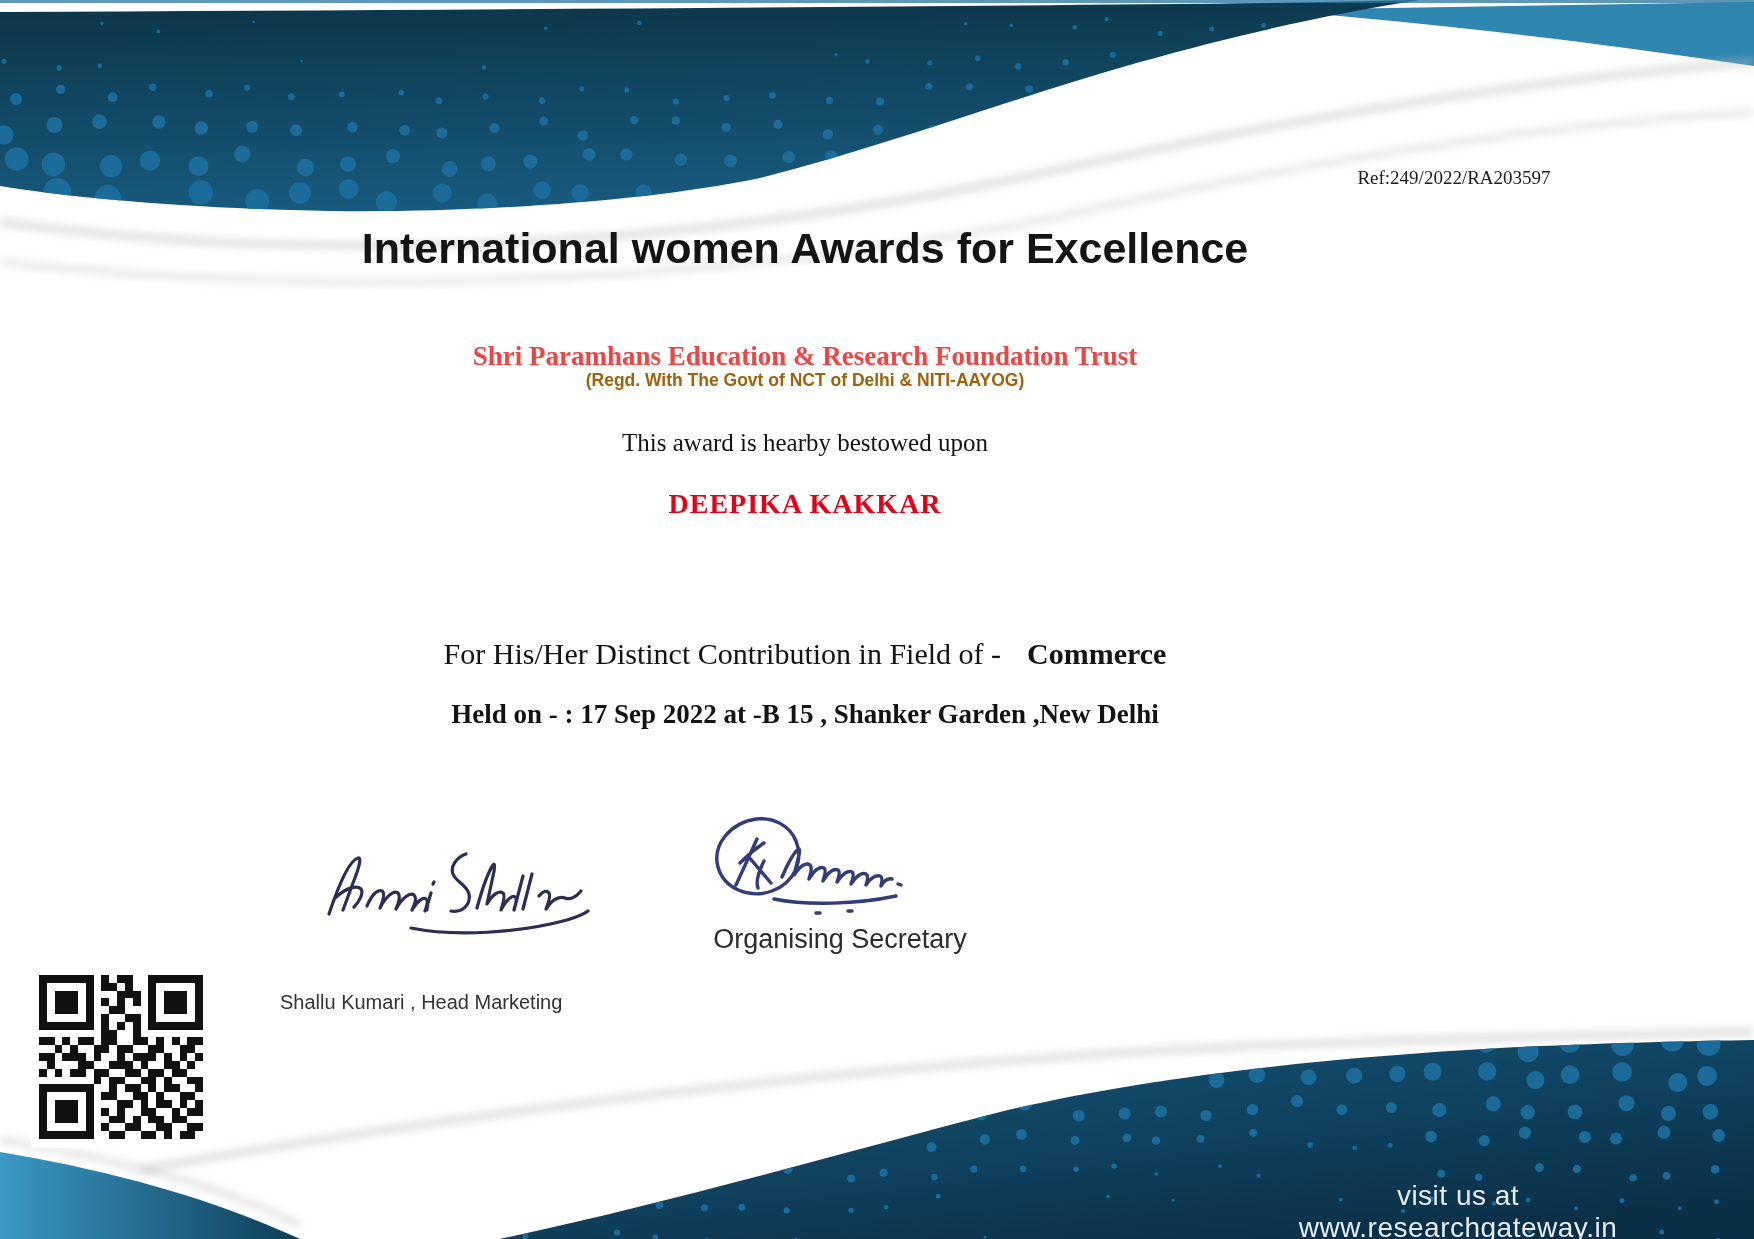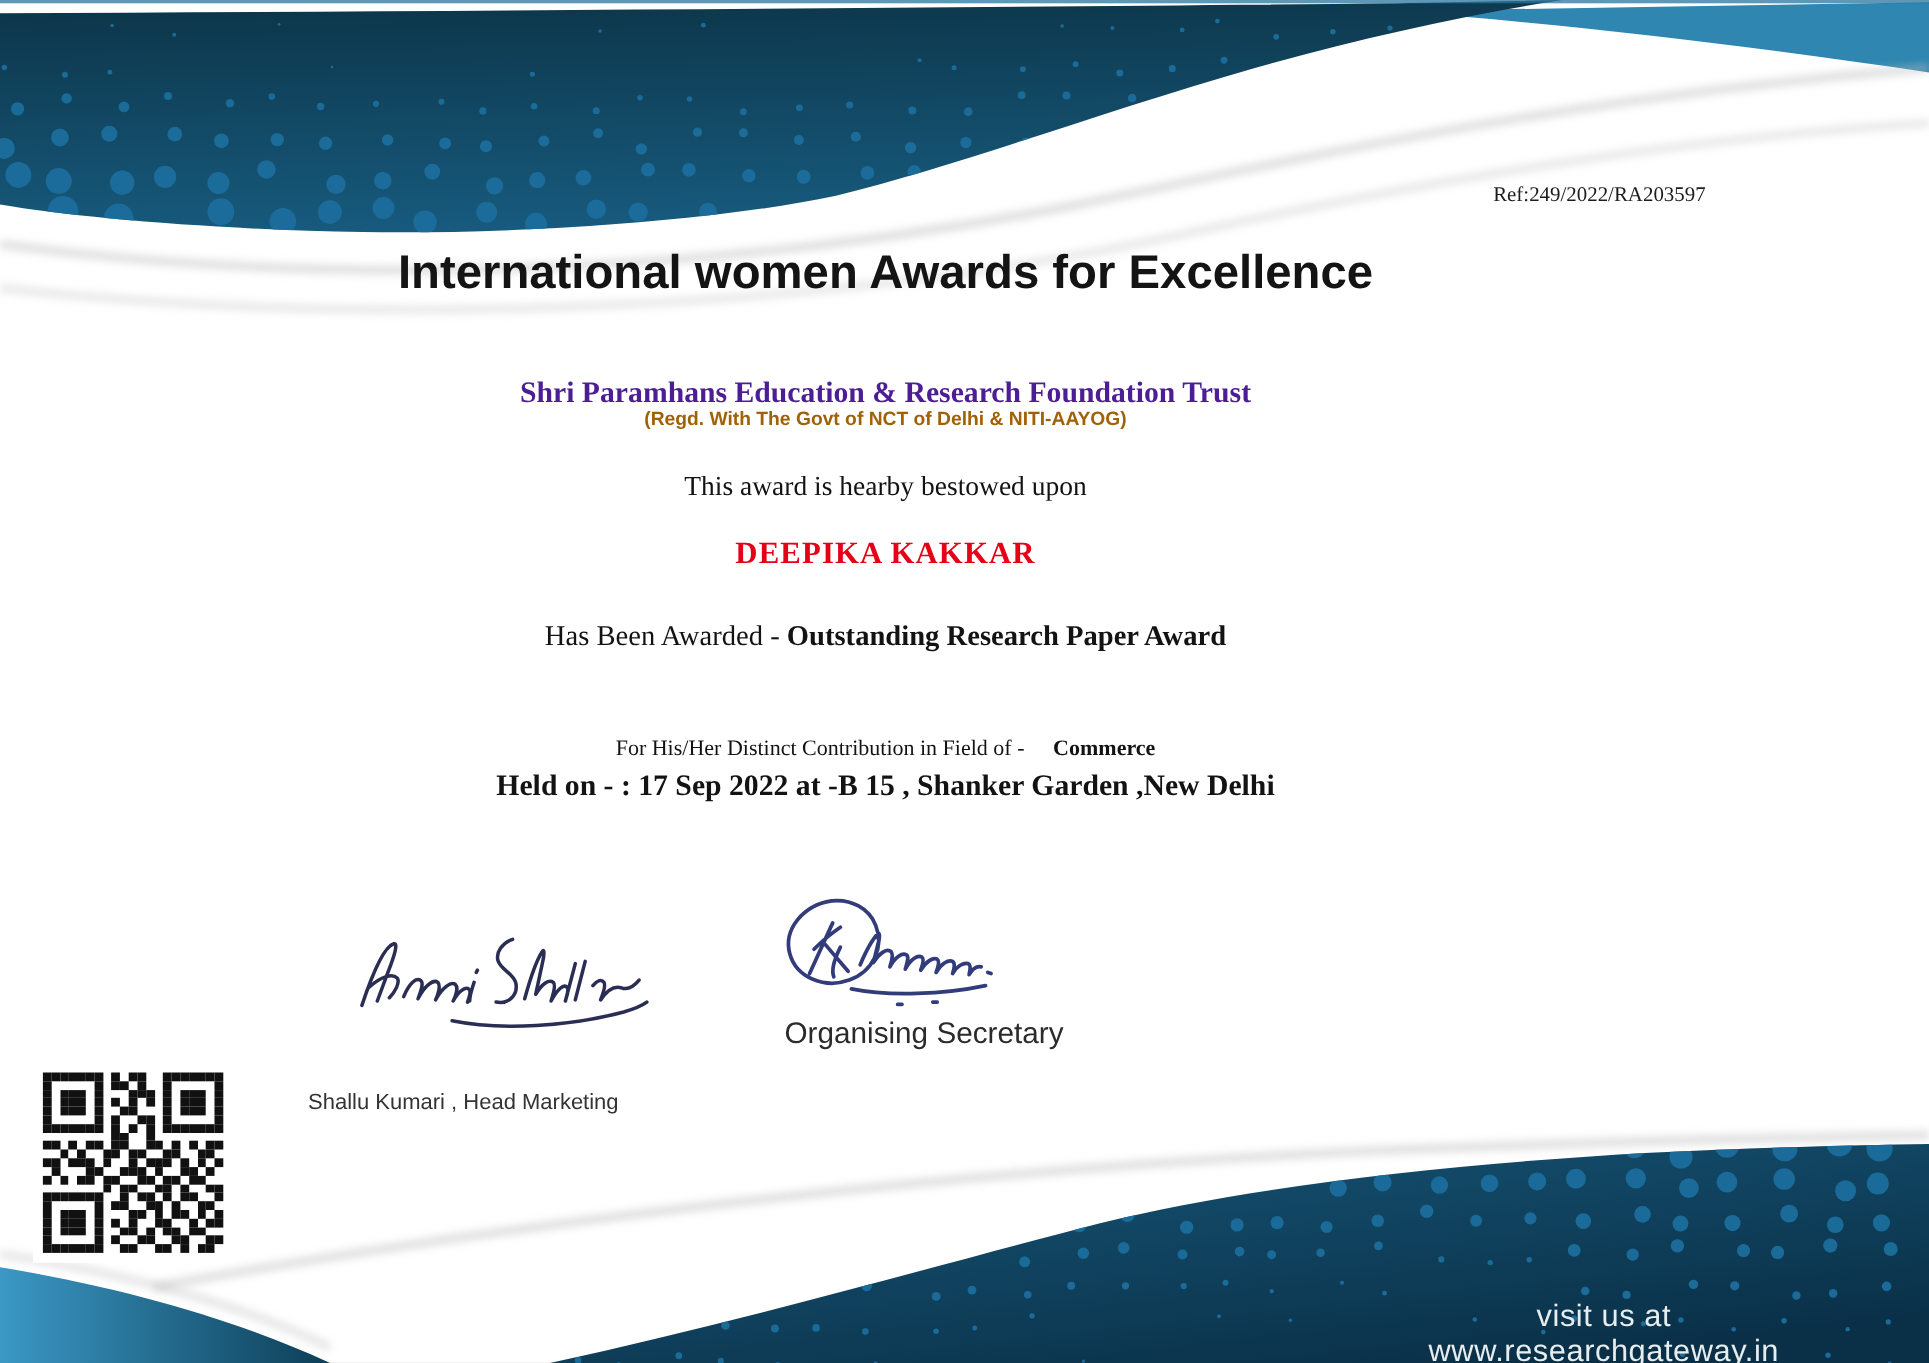--- a/index.html
+++ b/index.html
@@ -12,21 +12,21 @@
   .b{font-weight:bold;}
   #ref-no{position:absolute;left:1244px;top:167px;width:420px;text-align:center;
           font-size:19px;color:#1c1c1c;}
   #title{top:224px;font-size:43px;font-weight:bold;letter-spacing:0;}
   #organized-by{top:284px;font-size:26px;}
   #trust-name{top:341px;font-size:27px;font-weight:bold;}
   #regd-line{top:370px;font-size:17.5px;font-weight:bold;color:#a16207;}
   #bestow-line{top:429px;font-size:25px;}
   #recipient-name{top:488px;font-size:28px;font-weight:bold;letter-spacing:1px;}
   #award-line{top:563px;font-size:26px;}
-  #field-line{top:637px;font-size:20px;margin-top:32px;}
+  #field-line{top:637px;font-size:30px;}
   #field-line .b{margin-left:26px;}
   #held-line{top:699px;font-size:27px;font-weight:bold;}
   .sig{position:absolute;}
   #convenor-label{position:absolute;left:280px;top:942px;width:320px;text-align:center;
                   font-size:34px;color:#2b2b2b;}
   #convenor-name{position:absolute;left:280px;top:991px;width:360px;
                  font-size:20px;color:#333;}
   #secretary-label{position:absolute;left:680px;top:924px;width:320px;text-align:center;
                    font-size:27px;color:#2b2b2b;}
   #visit-line{position:absolute;left:1248px;top:1180px;width:420px;text-align:center;
@@ -287,28 +287,25 @@
         <circle cx="985.0" cy="1237.4" r="1.4"></circle>
         <circle cx="1529.5" cy="1231.2" r="2.4"></circle>
         <circle cx="1661.8" cy="1232.1" r="2.5"></circle>
         <circle cx="1717.9" cy="1239.5" r="1.7"></circle>
       </g>
   </svg>
 
   <div id="ref-no" class="serif">Ref:249/2022/RA203597</div>
 
   <div id="title" class="line sans" style="color: rgb(20, 20, 20);">International women Awards for Excellence</div>
-  <div id="trust-name" class="line serif" style="color: #4c1d95;">Shri Paramhans Education &amp; Research Foundation Trust</div>
+  <div id="trust-name" class="line serif" style="color: #ef4444;">Shri Paramhans Education &amp; Research Foundation Trust</div>
   <div id="regd-line" class="line sans">(Regd. With The Govt of NCT of Delhi &amp; NITI-AAYOG)</div>
 
   <div id="bestow-line" class="line serif">This award is hearby bestowed upon</div>
   <div id="recipient-name" class="line serif" style="color: rgb(230, 0, 23);">DEEPIKA KAKKAR</div>
-  <div id="award-line" class="line serif">
-    <span>Has Been Awarded - </span><span class="b">Outstanding Research Paper Award</span>
-  </div>
   <div id="field-line" class="line serif">
     <span>For His/Her Distinct Contribution in Field of -</span><span class="b">Commerce</span>
   </div>
   <div id="held-line" class="line serif">Held on - : 17 Sep 2022 at -B 15 , Shanker Garden ,New Delhi</div>
 
   <svg class="sig" style="left:315px;top:840px;" width="300" height="110" viewBox="0 0 300 110">
     <path fill="none" stroke-width="3.2" stroke-linecap="round" stroke-linejoin="round" d="M14,74 C26,38 36,20 43,18 C47,17 44,28 38,43 L28,70 M20,58 C32,47 42,45 46,49 C49,53 44,62 39,67 M52,66 C57,54 63,49 67,51 C71,53 67,63 65,68 C71,56 79,50 83,53 C86,56 83,65 81,69 C87,58 95,52 99,55 C102,58 99,66 97,70 C102,61 108,57 111,59 C114,61 111,68 110,71 M116,53 C114,59 112,66 112,70 M118,44 L119,42 M151,14 C142,17 135,26 138,34 C141,42 152,45 154,54 C156,65 147,73 136,71 M162,68 C168,46 174,31 178,25 C180,22 180,28 178,36 L172,64 C178,54 184,50 188,53 C191,56 187,66 186,70 C192,59 197,55 200,57 C203,59 200,66 199,70 M208,36 L199,70 M217,34 L208,69 M224,56 C228,51 232,50 234,53 C236,56 233,64 231,69 C237,60 244,56 250,58 C255,60 261,57 266,51 M96,88 C140,97 204,93 252,80 C262,77 269,74 273,71" stroke="#2a2e54"></path>
   </svg>
   <div id="convenor-name" class="sans">Shallu Kumari , Head Marketing</div>
 

